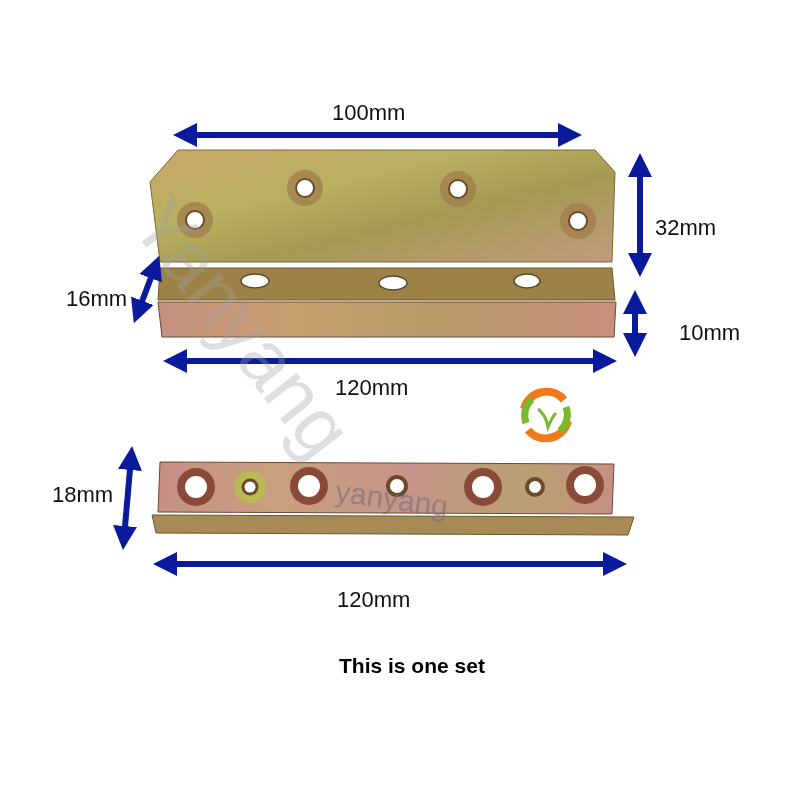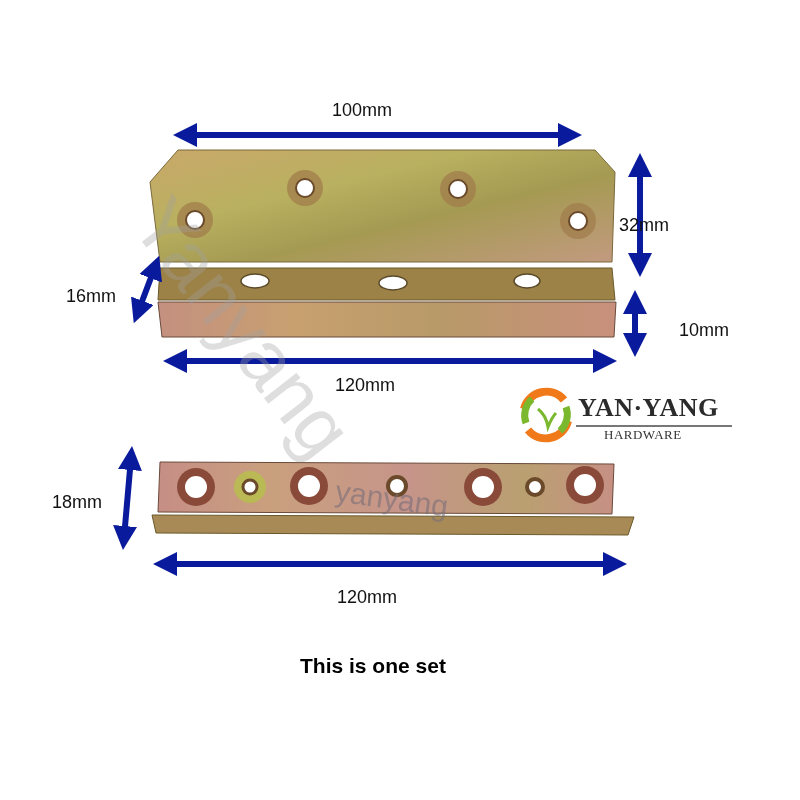--- a/index.html
+++ b/index.html
@@ -1,19 +1,19 @@
 <!DOCTYPE html>
 <html><head>
 <meta charset="utf-8">
 <style>
   html, body { margin: 0; padding: 0; background: #ffffff; }
   body { width: 800px; height: 800px; position: relative; overflow: hidden; font-family: "Liberation Sans", sans-serif; }
   .stage { position: absolute; left: 0; top: 0; width: 800px; height: 800px; }
-  .label { position: absolute; font-family: "Liberation Sans", sans-serif; font-size: 18px; color: #111111; white-space: nowrap; }
-  .caption { position: absolute; font-family: "Liberation Sans", sans-serif; font-size: 21px; font-weight: bold; color: #000000; white-space: nowrap; }
+  .label { position: absolute; font-family: "Liberation Sans", sans-serif; font-size: 22px; color: #111111; white-space: nowrap; }
+  .caption { position: absolute; font-family: "Liberation Sans", sans-serif; font-size: 21px; font-weight: bold; color: #000000; white-space: nowrap; margin-left: 39px; }
   .brand { position: absolute; left: 520px; top: 385px; width: 215px; height: 60px; }
   .brand-name { position: absolute; left: 58px; top: 8px; font-family: "Liberation Serif", serif; font-size: 26px; font-weight: bold; color: #2b2b2b; letter-spacing: 0.5px; white-space: nowrap; }
   .brand-rule { position: absolute; left: 56px; top: 40px; width: 156px; height: 1.5px; background: #777777; }
   .brand-sub { position: absolute; left: 84px; top: 42px; font-family: "Liberation Serif", serif; font-size: 13px; color: #333333; letter-spacing: 0.5px; white-space: nowrap; }
   .watermark { position: absolute; font-family: "Liberation Sans", sans-serif; color: rgba(150,150,150,0.45); white-space: nowrap; }
 </style>
 </head>
 <body>
 
 <div class="stage">
@@ -101,27 +101,22 @@
       <path d="M-20,8 A22,22 0 0 1 -14,-16" stroke="#7ab82e" stroke-width="7" fill="none"></path>
       <path d="M20,-8 A22,22 0 0 1 14,16" stroke="#7ab82e" stroke-width="7" fill="none"></path>
       <path d="M-8,-6 Q0,0 2,12 Q6,2 10,-2" stroke="#7ab82e" stroke-width="3" fill="none"></path>
     </g>
   </svg>
 
   <div class="watermark" style="left:185px;top:180px;font-size:78px;transform:rotate(52deg);transform-origin:left top;color:rgba(160,160,160,0.35);">Yanyang</div>
   <div class="watermark" style="left:335px;top:482px;font-size:30px;transform:rotate(8deg);color:rgba(120,110,120,0.6);">yanyang</div>
 
   <div class="label" style="left:332px;top:100px;">100mm</div>
-  <div class="label" style="left:619px;top:215px;">32mm</div>
+  <div class="label" style="left:655px;top:215px;">32mm</div>
   <div class="label" style="left:66px;top:286px;">16mm</div>
   <div class="label" style="left:679px;top:320px;">10mm</div>
   <div class="label" style="left:335px;top:375px;">120mm</div>
-  <div class="label" style="left:52px;top:492px;">18mm</div>
+  <div class="label" style="left:52px;top:482px;">18mm</div>
   <div class="label" style="left:337px;top:587px;">120mm</div>
 
-  <div class="brand">
-    <div class="brand-name">YAN·YANG</div>
-    <div class="brand-rule"></div>
-    <div class="brand-sub">HARDWARE</div>
-  </div>
 
   <div class="caption" style="left:300px;top:654px;">This is one set</div>
 </div>
 
 </body></html>

